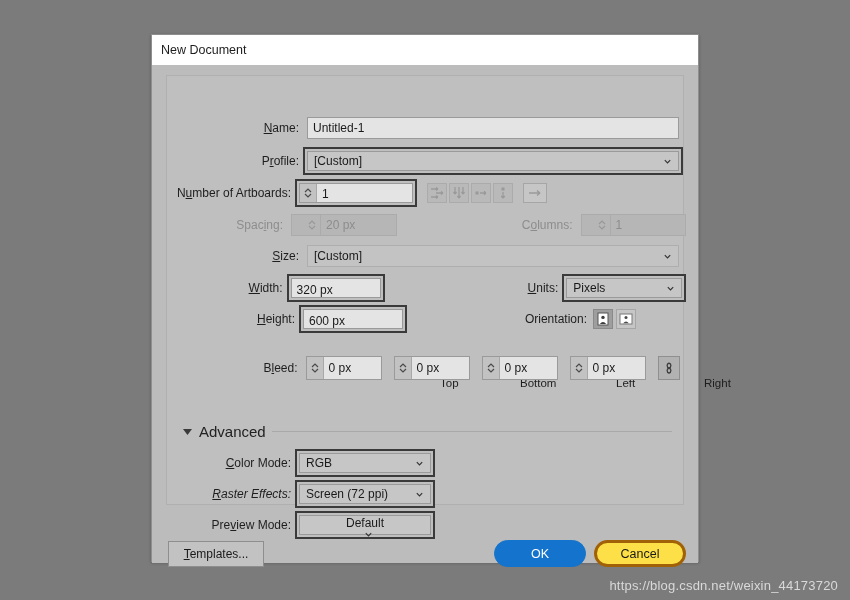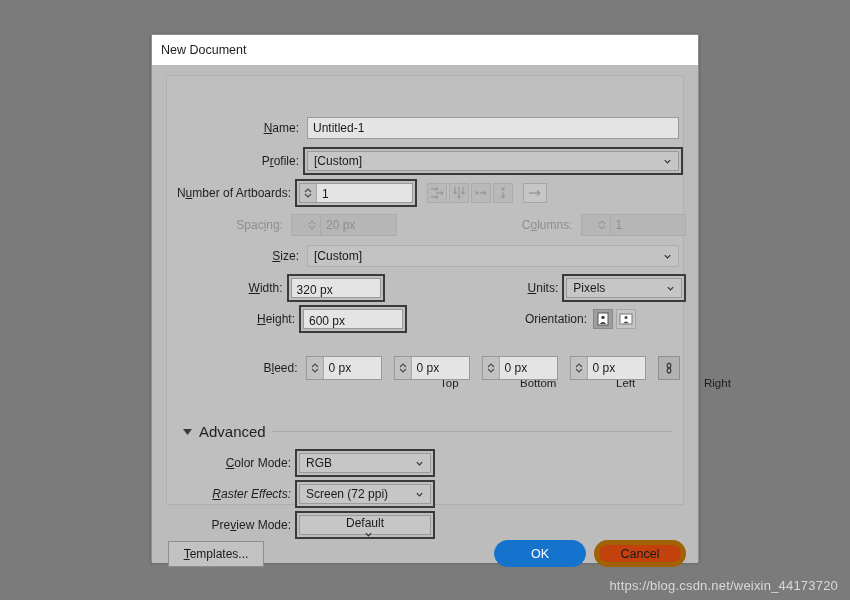--- a/index.html
+++ b/index.html
@@ -223,23 +223,23 @@
     justify-content: center;
     box-sizing: border-box;
     padding: 0 20px;
   }
   .btn-pill.primary {
     background: #1473cc;
     color: #ffffff;
     border: 1px solid #1473cc;
   }
   .btn-pill.secondary {
-    background: #c2410c;
+    background: #fde047;
     color: #1a1a1a;
-    border: 5px solid #a16207;
+    border: 3px solid #a16207;
   }
 
   
   #watermark {
     position: absolute;
     right: 12px;
     bottom: 7px;
     font-size: 13px;
     color: #d9d9d9;
     letter-spacing: 0.2px;

